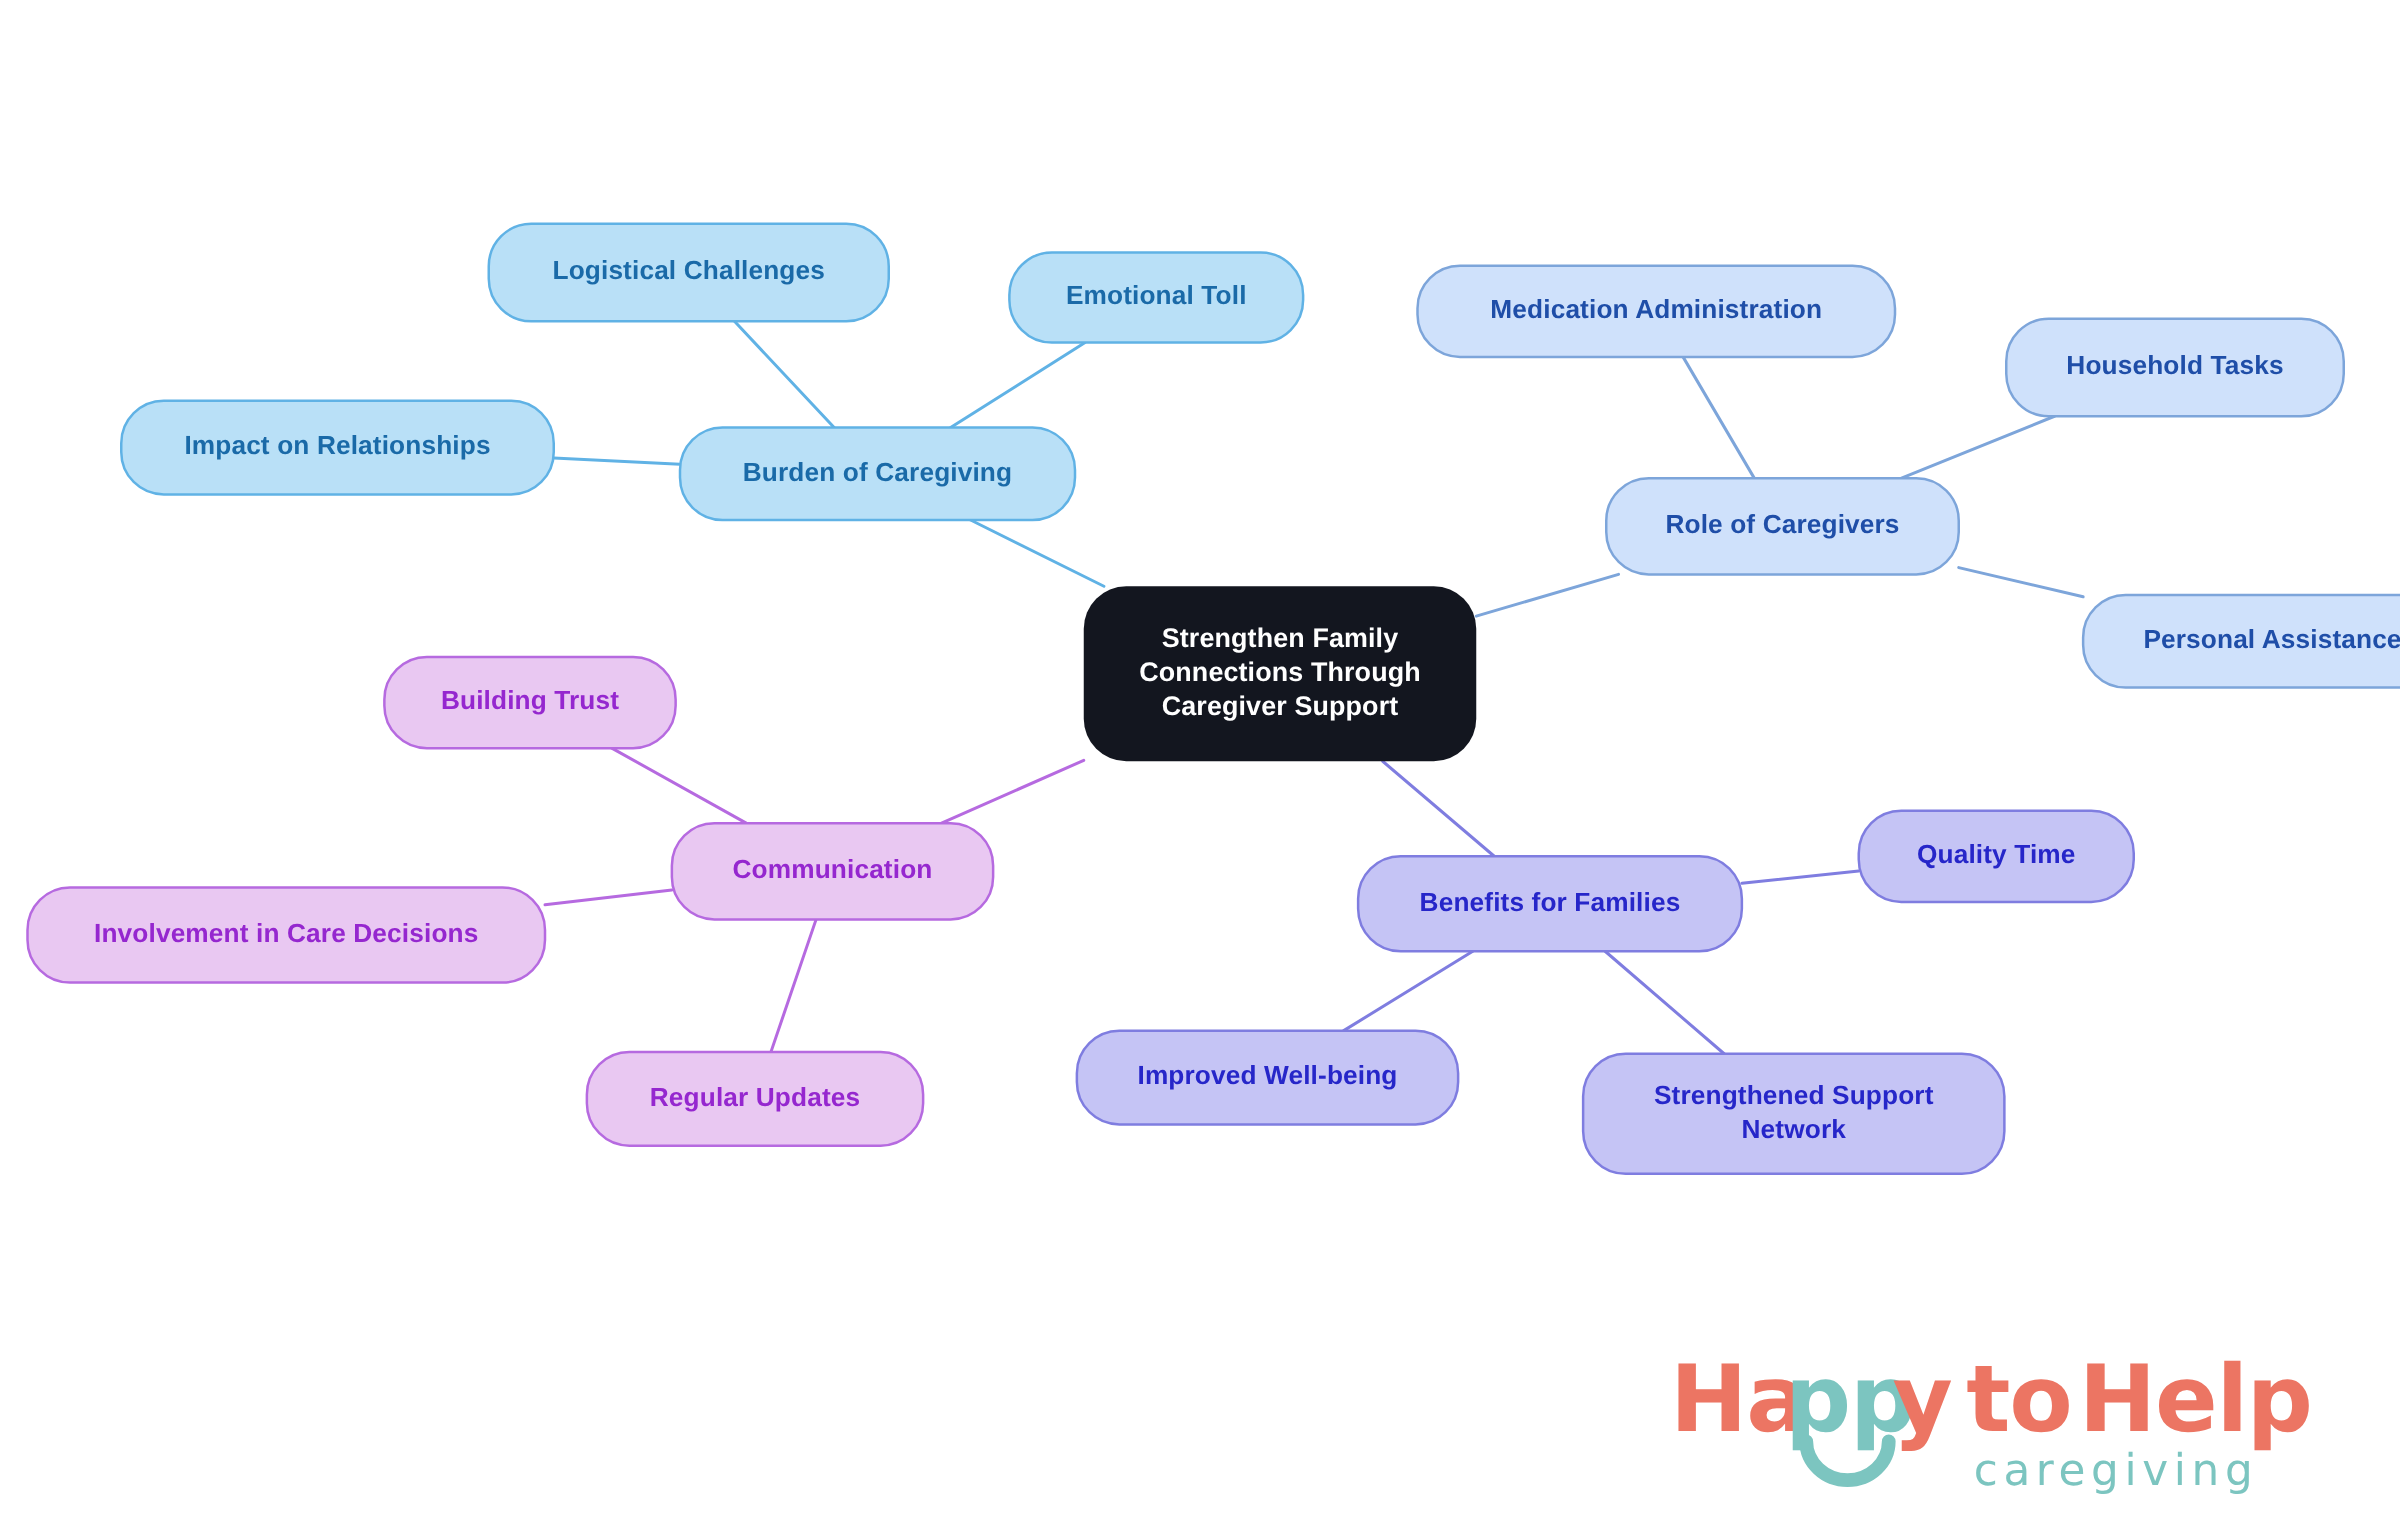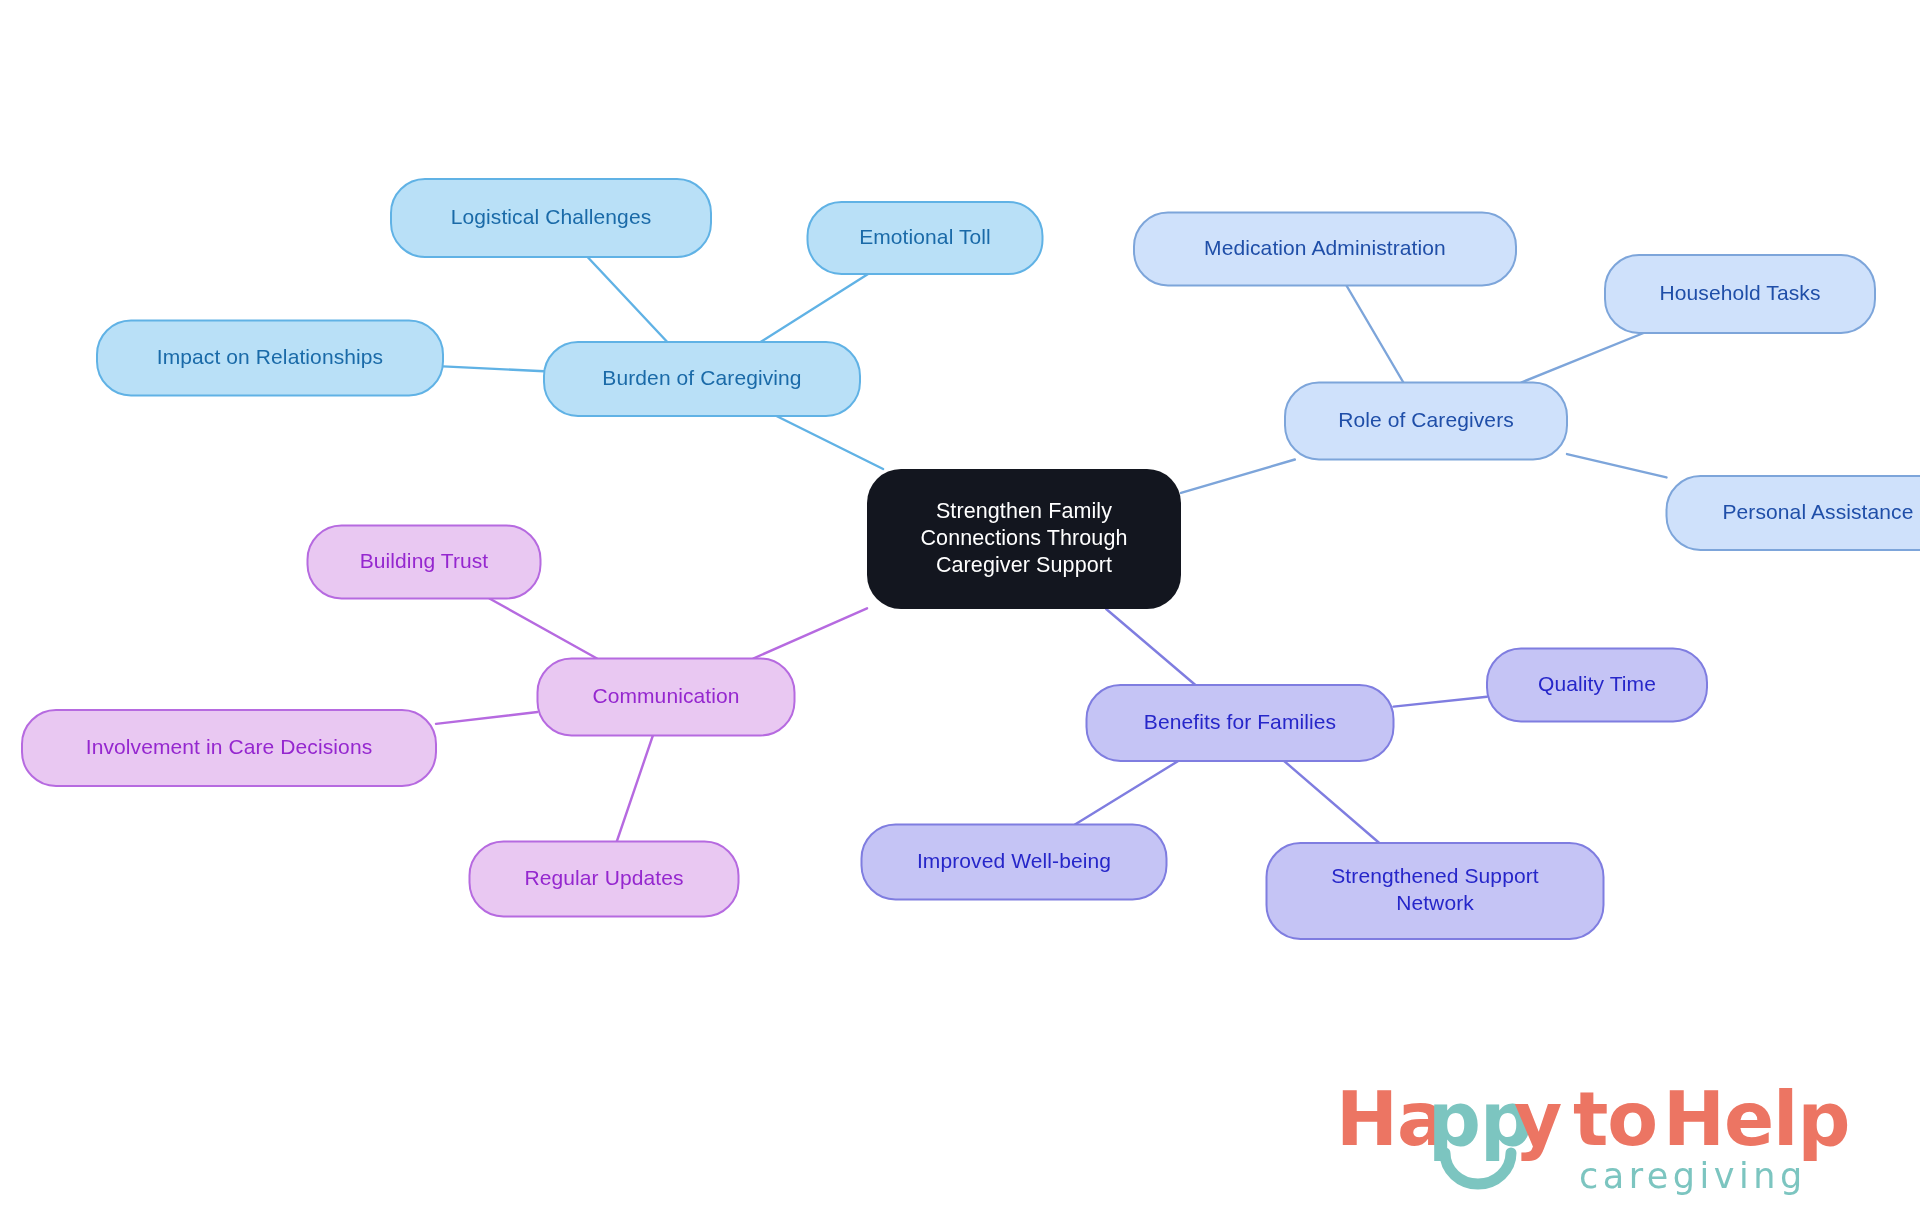--- a/index.html
+++ b/index.html
@@ -14,20 +14,21 @@
     position: relative;
     overflow: hidden;
     font-family: "Liberation Sans", sans-serif;
   }
   #mindmap-root {
     position: absolute;
     left: 0;
     top: 0;
     width: 1920px;
     height: 1215px;
+    font-weight: bold;
   }
   svg.mm {
     display: block;
     width: 1920px;
     height: 1215px;
   }
   .node-label {
     font-family: "Liberation Sans", sans-serif;
     font-size: 21px;
     dominant-baseline: middle;

